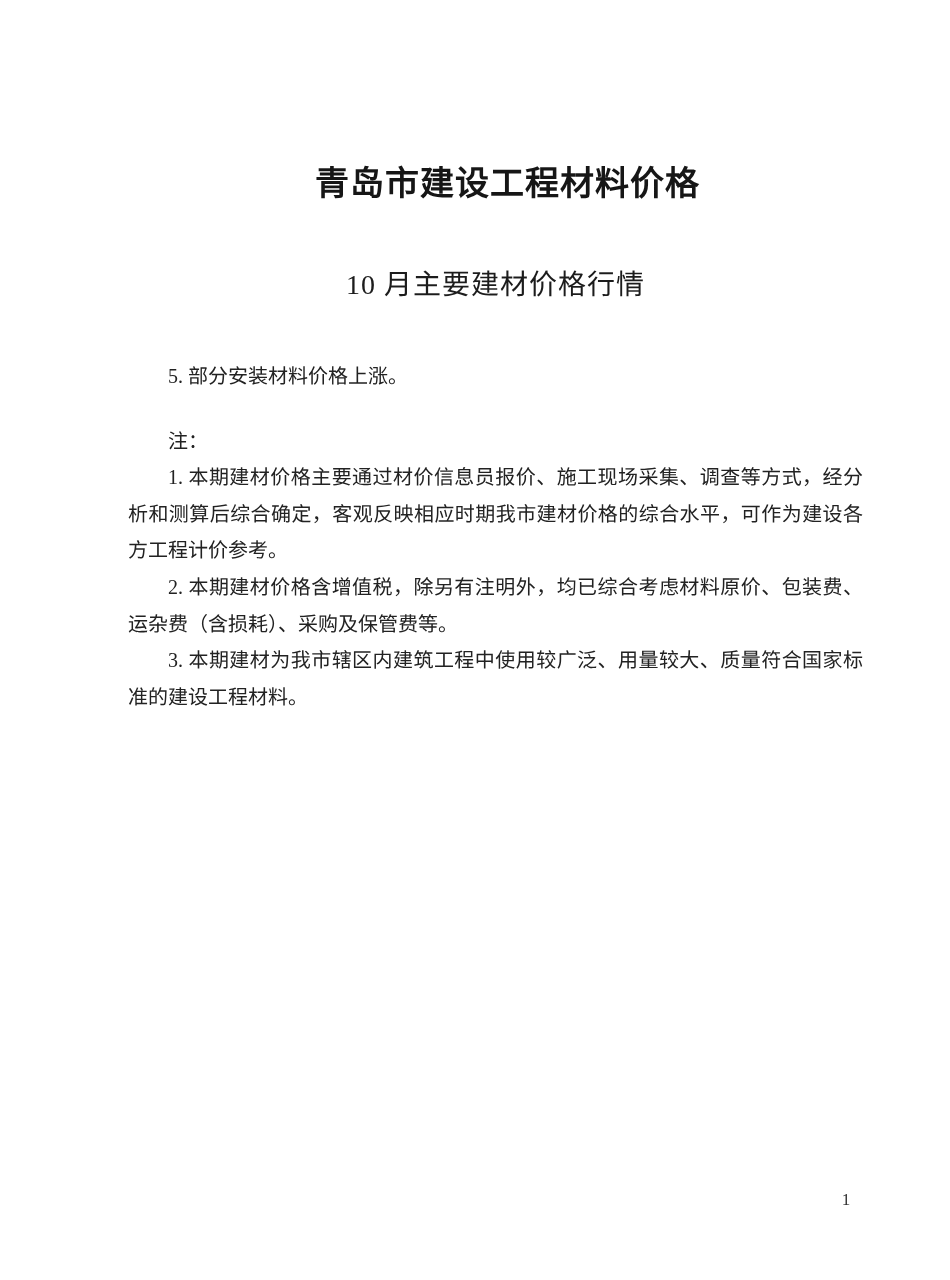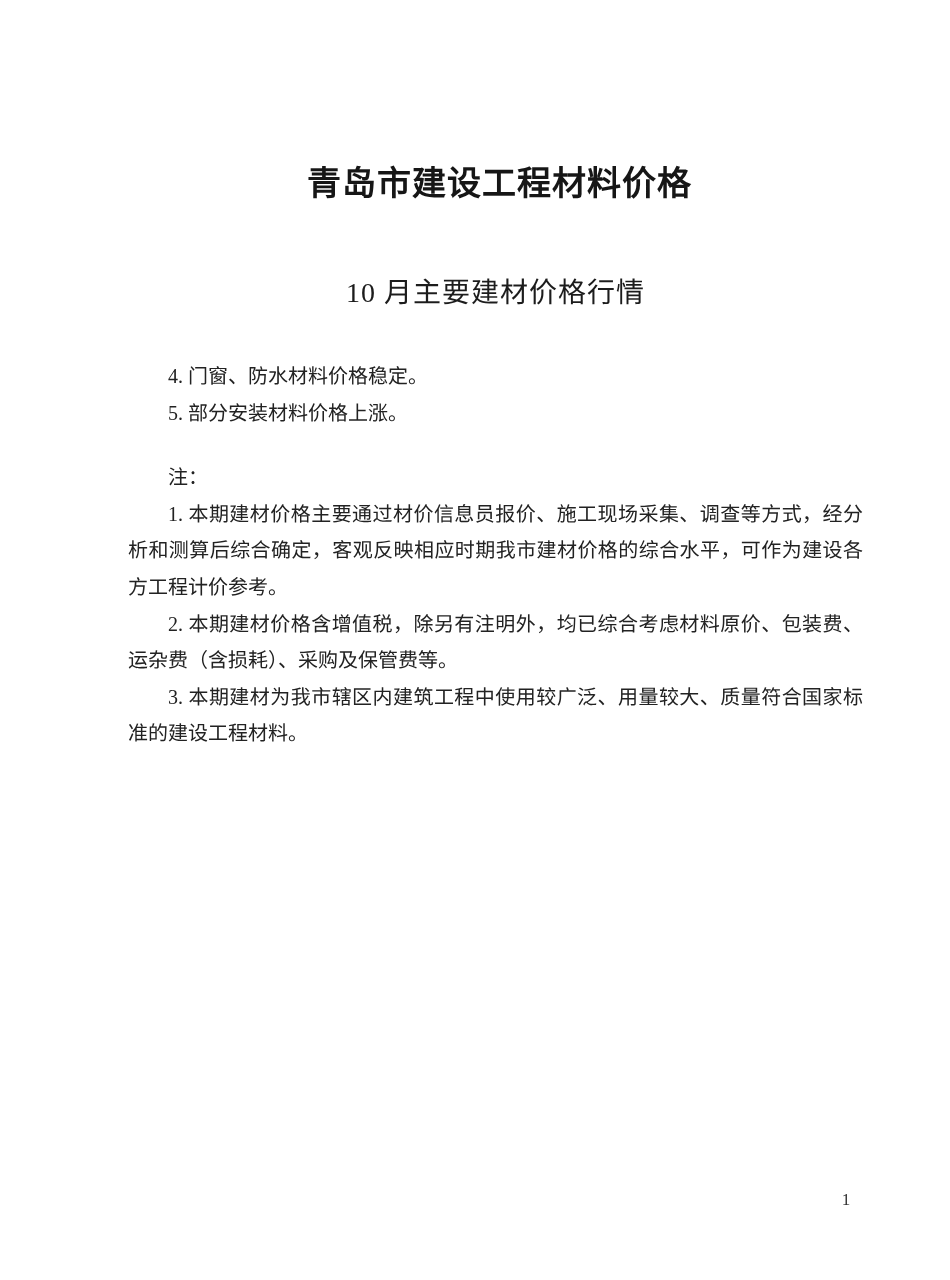--- a/index.html
+++ b/index.html
@@ -18,34 +18,34 @@
   }
   .content-column {
     position: absolute;
     left: 128px;
     top: 0;
     width: 735px;
   }
   .doc-title {
     position: absolute;
     top: 162px;
-    left: 4px;
+    left: 12px;
     width: 100%;
     margin: 0;
     text-align: center;
     font-family: "Liberation Sans", "DejaVu Sans", sans-serif;
     font-weight: 700;
     font-size: 34px;
     line-height: 1.25;
     letter-spacing: 1px;
     color: #161616;
   }
   .doc-subtitle {
     position: absolute;
-    top: 276px;
+    top: 268px;
     left: 0;
     width: 100%;
     margin: 0;
     text-align: center;
     font-weight: 400;
     font-size: 28px;
     line-height: 1.2;
     letter-spacing: 1px;
     color: #1c1c1c;
   }
@@ -86,21 +86,20 @@
 
     <h1 class="doc-title">青岛市建设工程材料价格</h1>
 
     <h2 class="doc-subtitle">10 月主要建材价格行情</h2>
 
     <div class="doc-body">
 
 
 
 
-      <p>4. 门窗、防水材料价格稳定。</p>
 
       <p>5. 部分安装材料价格上涨。</p>
 
 
       <p class="notes-label">注：</p>
 
       <p>1. 本期建材价格主要通过材价信息员报价、施工现场采集、调查等方式，经分析和测算后综合确定，客观反映相应时期我市建材价格的综合水平，可作为建设各方工程计价参考。</p>
 
       <p>2. 本期建材价格含增值税，除另有注明外，均已综合考虑材料原价、包装费、运杂费（含损耗）、采购及保管费等。</p>
 

